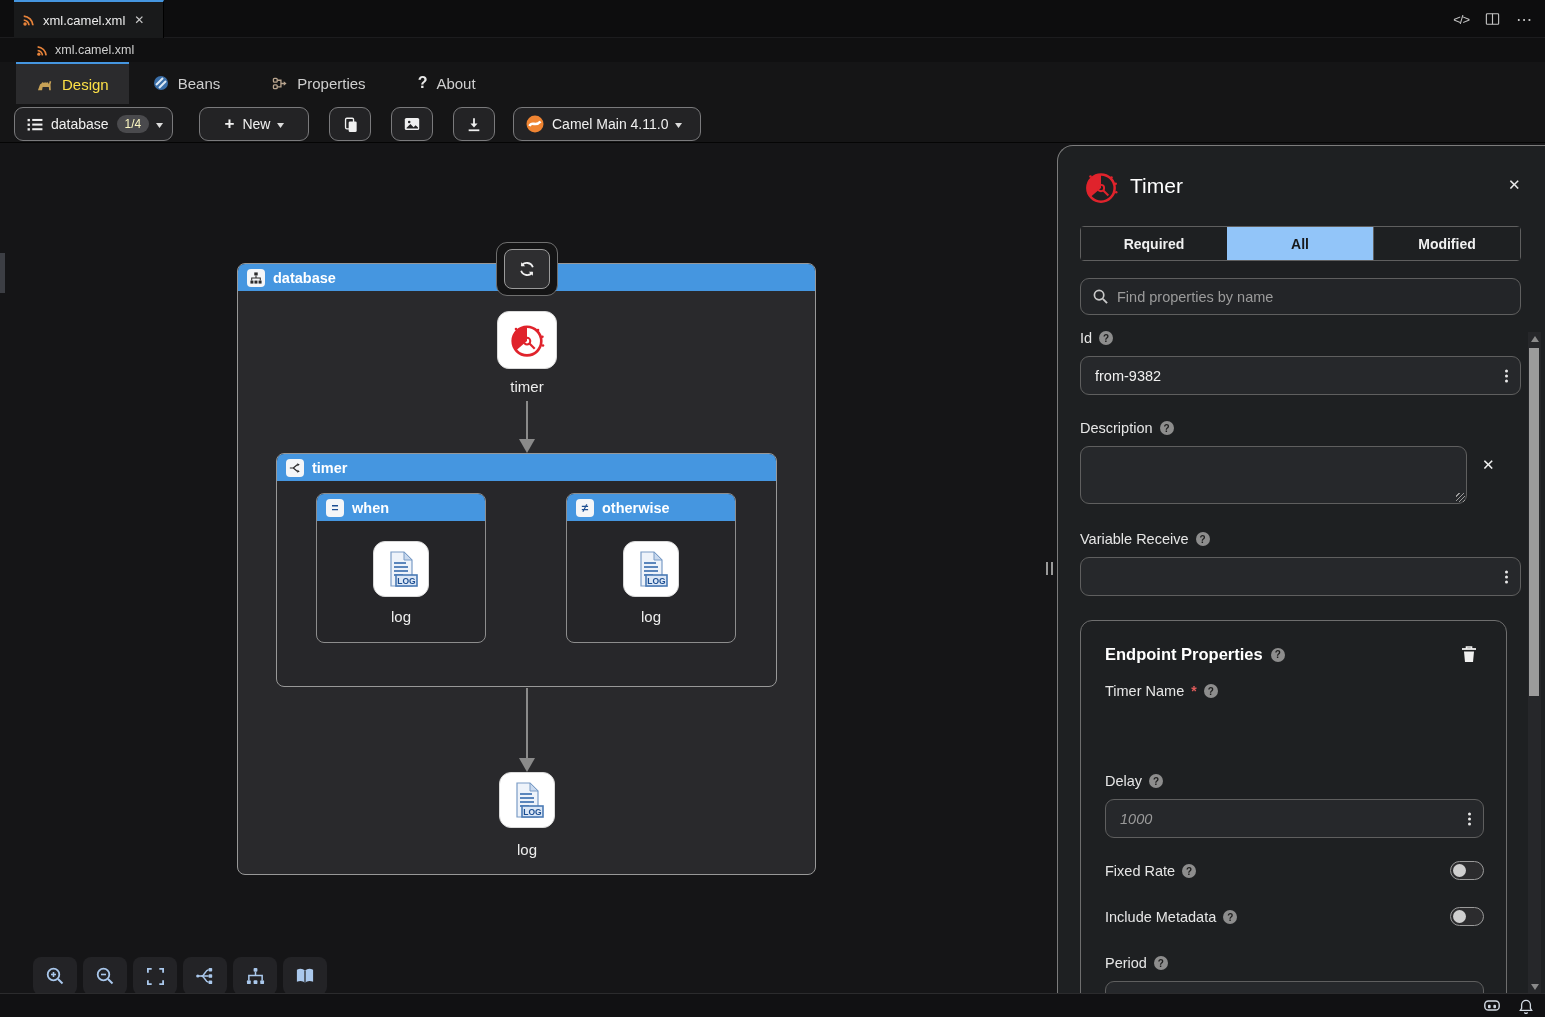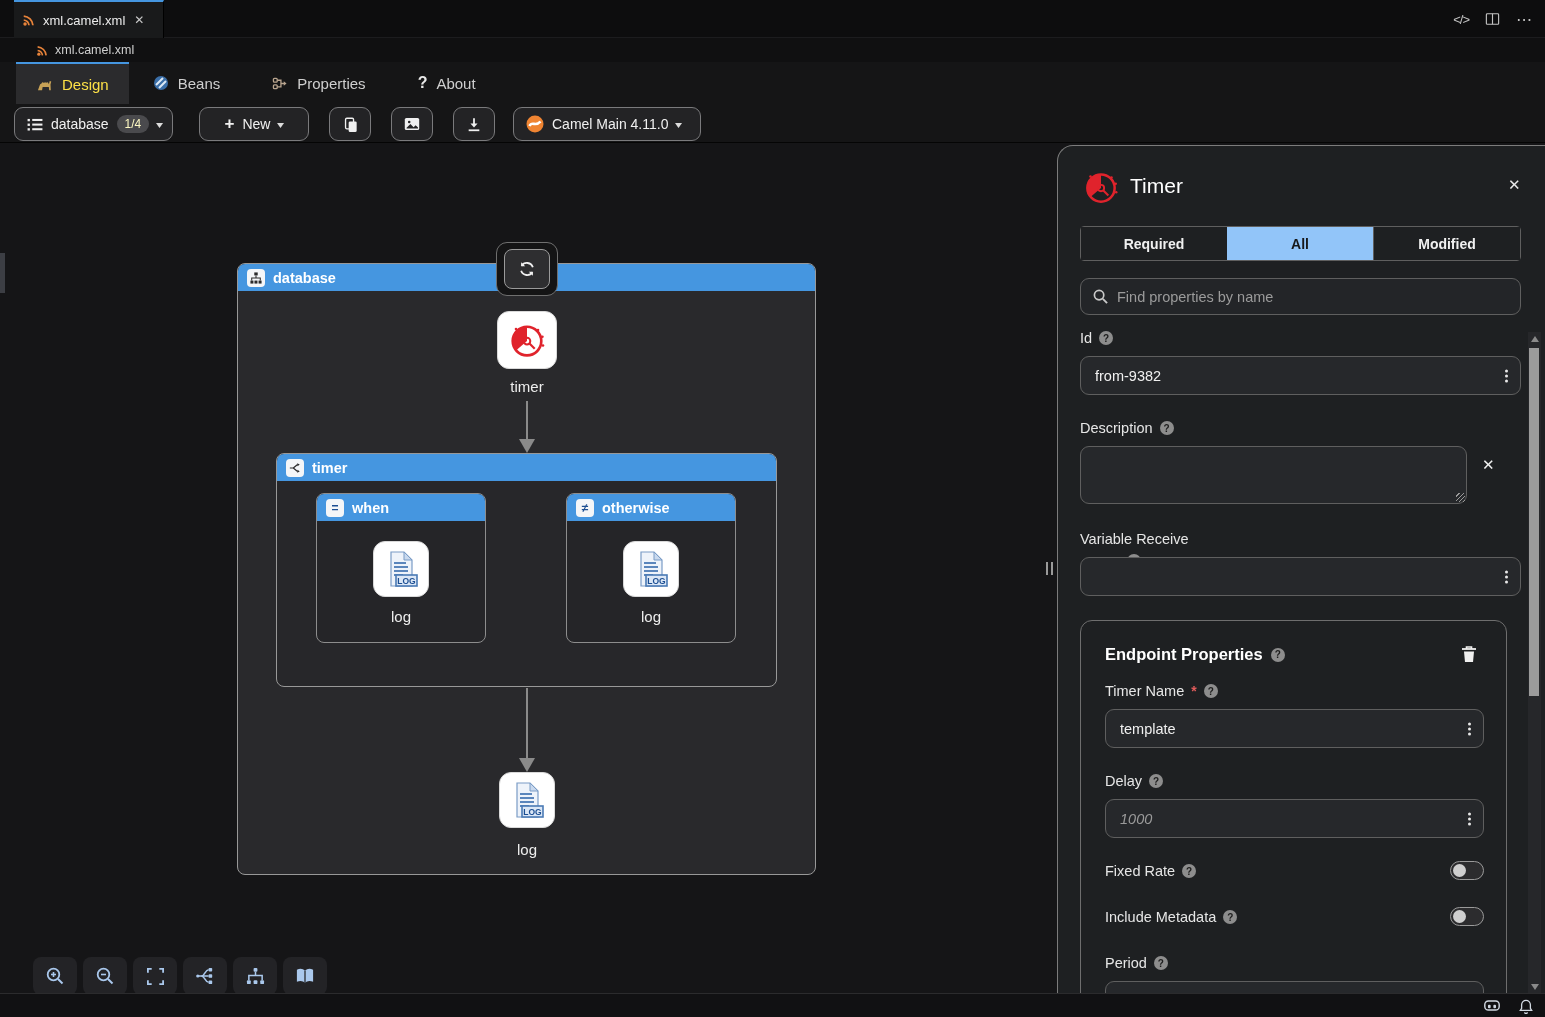--- a/index.html
+++ b/index.html
@@ -449,21 +449,21 @@
     </div>
 
     <div class="flabel" style="left:22px; top:274px;">
       <span>Description</span>
         <span class="help">?</span>
     </div>
     <textarea class="ftextarea" style=""></textarea>
     <div class="resize-notch"></div>
     <div class="clear-x">✕</div>
 
-    <div class="flabel" style="left:22px; top:385px;flex-direction:column;">
+    <div class="flabel" style="left:22px; top:385px;">
       <span>Variable Receive</span>
         <span class="help">?</span>
     </div>
     <div class="finput" style="left:22px; top:411px; width:441px;">
       <input type="text" style="">
       <span class="kebab">
           <i></i>
           <i></i>
           <i></i>
         </span>
@@ -479,28 +479,20 @@
             <path d="M1 4 h14" stroke="#f0f0f0" stroke-width="1.8"></path>
             <path d="M5.5 4 V2 h5 v2" stroke="#f0f0f0" stroke-width="1.6" fill="none"></path>
             <path d="M3 6.5 h10 l-1 10.5 h-8 z" fill="#f0f0f0"></path>
           </svg>
       </div>
 
       <div class="flabel" style="left:24px; top:62px;">
         <span>Timer Name</span>
           <span class="req">*</span>
           <span class="help">?</span>
-      </div>
-      <div class="finput" style="left:24px; top:88px; width:379px;">
-        <input type="text" value="template" style="">
-        <span class="kebab">
-            <i></i>
-            <i></i>
-            <i></i>
-          </span>
       </div>
 
       <div class="flabel" style="left:24px; top:152px;">
         <span>Delay</span>
           <span class="help">?</span>
       </div>
       <div class="finput" style="left:24px; top:178px; width:379px;">
         <input type="text" class="ph-italic" placeholder="1000" style="">
         <span class="kebab">
             <i></i>

